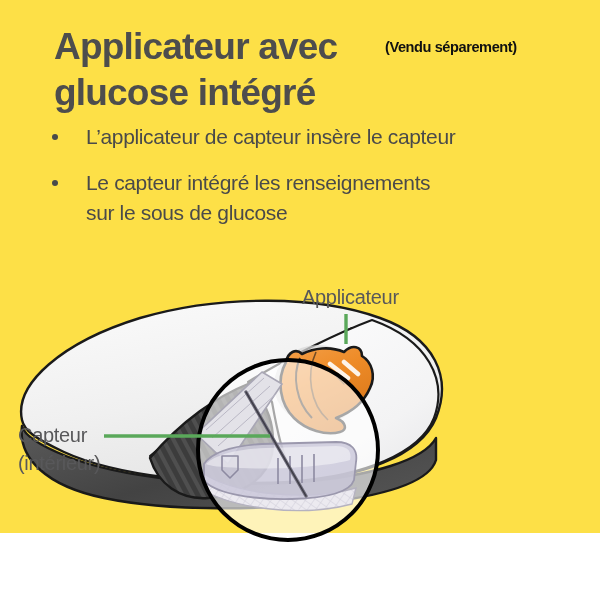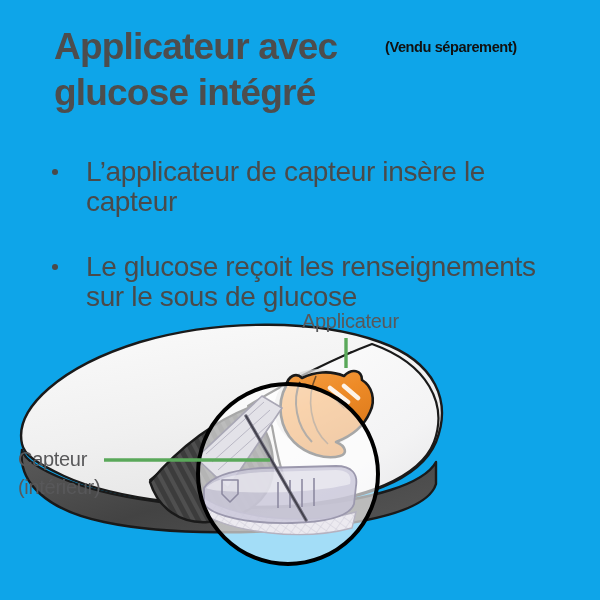--- a/index.html
+++ b/index.html
@@ -11,22 +11,22 @@
   body {
     width: 600px;
     height: 600px;
     overflow: hidden;
     font-family: "Liberation Sans", sans-serif;
     -webkit-font-smoothing: antialiased;
   }
   .page {
     position: relative;
     width: 600px;
-    height: 600px;
-    background: #0ea5e9;
+    height: 533px;
+    background: #fde047;
     box-sizing: border-box;
   }
 
   
   .header {
     position: absolute;
     left: 0;
     top: 0;
     width: 600px;
     height: 118px;
@@ -70,42 +70,41 @@
     list-style: none;
     margin: 0;
     padding: 0;
   }
   .bullet-item {
     position: relative;
     padding-left: 42px;
     margin-bottom: 16px;
     font-family: "Liberation Sans", sans-serif;
     font-weight: 400;
-    font-size: 28px;
+    font-size: 21px;
     line-height: 30px;
     letter-spacing: -0.35px;
     color: #4a4a4a;
-    margin-top: 35px;
   }
   .bullet-item:last-child { margin-bottom: 0; }
   .bullet-dot {
     position: absolute;
     left: 8px;
     top: 12px;
     width: 6px;
     height: 6px;
     border-radius: 50%;
     background: #4a4a4a;
   }
 
   
   .figure {
     position: absolute;
     left: 0;
-    top: 276px;
+    top: 252px;
     width: 600px;
     height: 300px;
     text-decoration: underline;
   }
   .figure svg { display: block; }
 
   .lbl {
     font-family: "Liberation Sans", sans-serif;
     font-size: 20px;
     font-weight: 400;
@@ -125,21 +124,21 @@
     <div class="sold-separately">(Vendu séparement)</div>
   </div>
 
   <ul class="bullets">
     <li class="bullet-item">
       <span class="bullet-dot"></span>
       <span>L’applicateur de capteur insère le capteur</span><br>
     </li>
     <li class="bullet-item">
       <span class="bullet-dot"></span>
-      <span>Le glucose reçoit les renseignements</span><br>
+      <span>Le capteur intégré les renseignements</span><br>
       <span>sur le sous de glucose</span>
     </li>
   </ul>
 
   <div class="figure">
     <svg width="600" height="300" viewBox="0 0 600 300" xmlns="http://www.w3.org/2000/svg">
       <defs>
 
         <pattern id="ribs" patternUnits="userSpaceOnUse" width="9" height="9" patternTransform="rotate(-28)">
           <rect width="9" height="9" fill="#3c3c3c"></rect>

